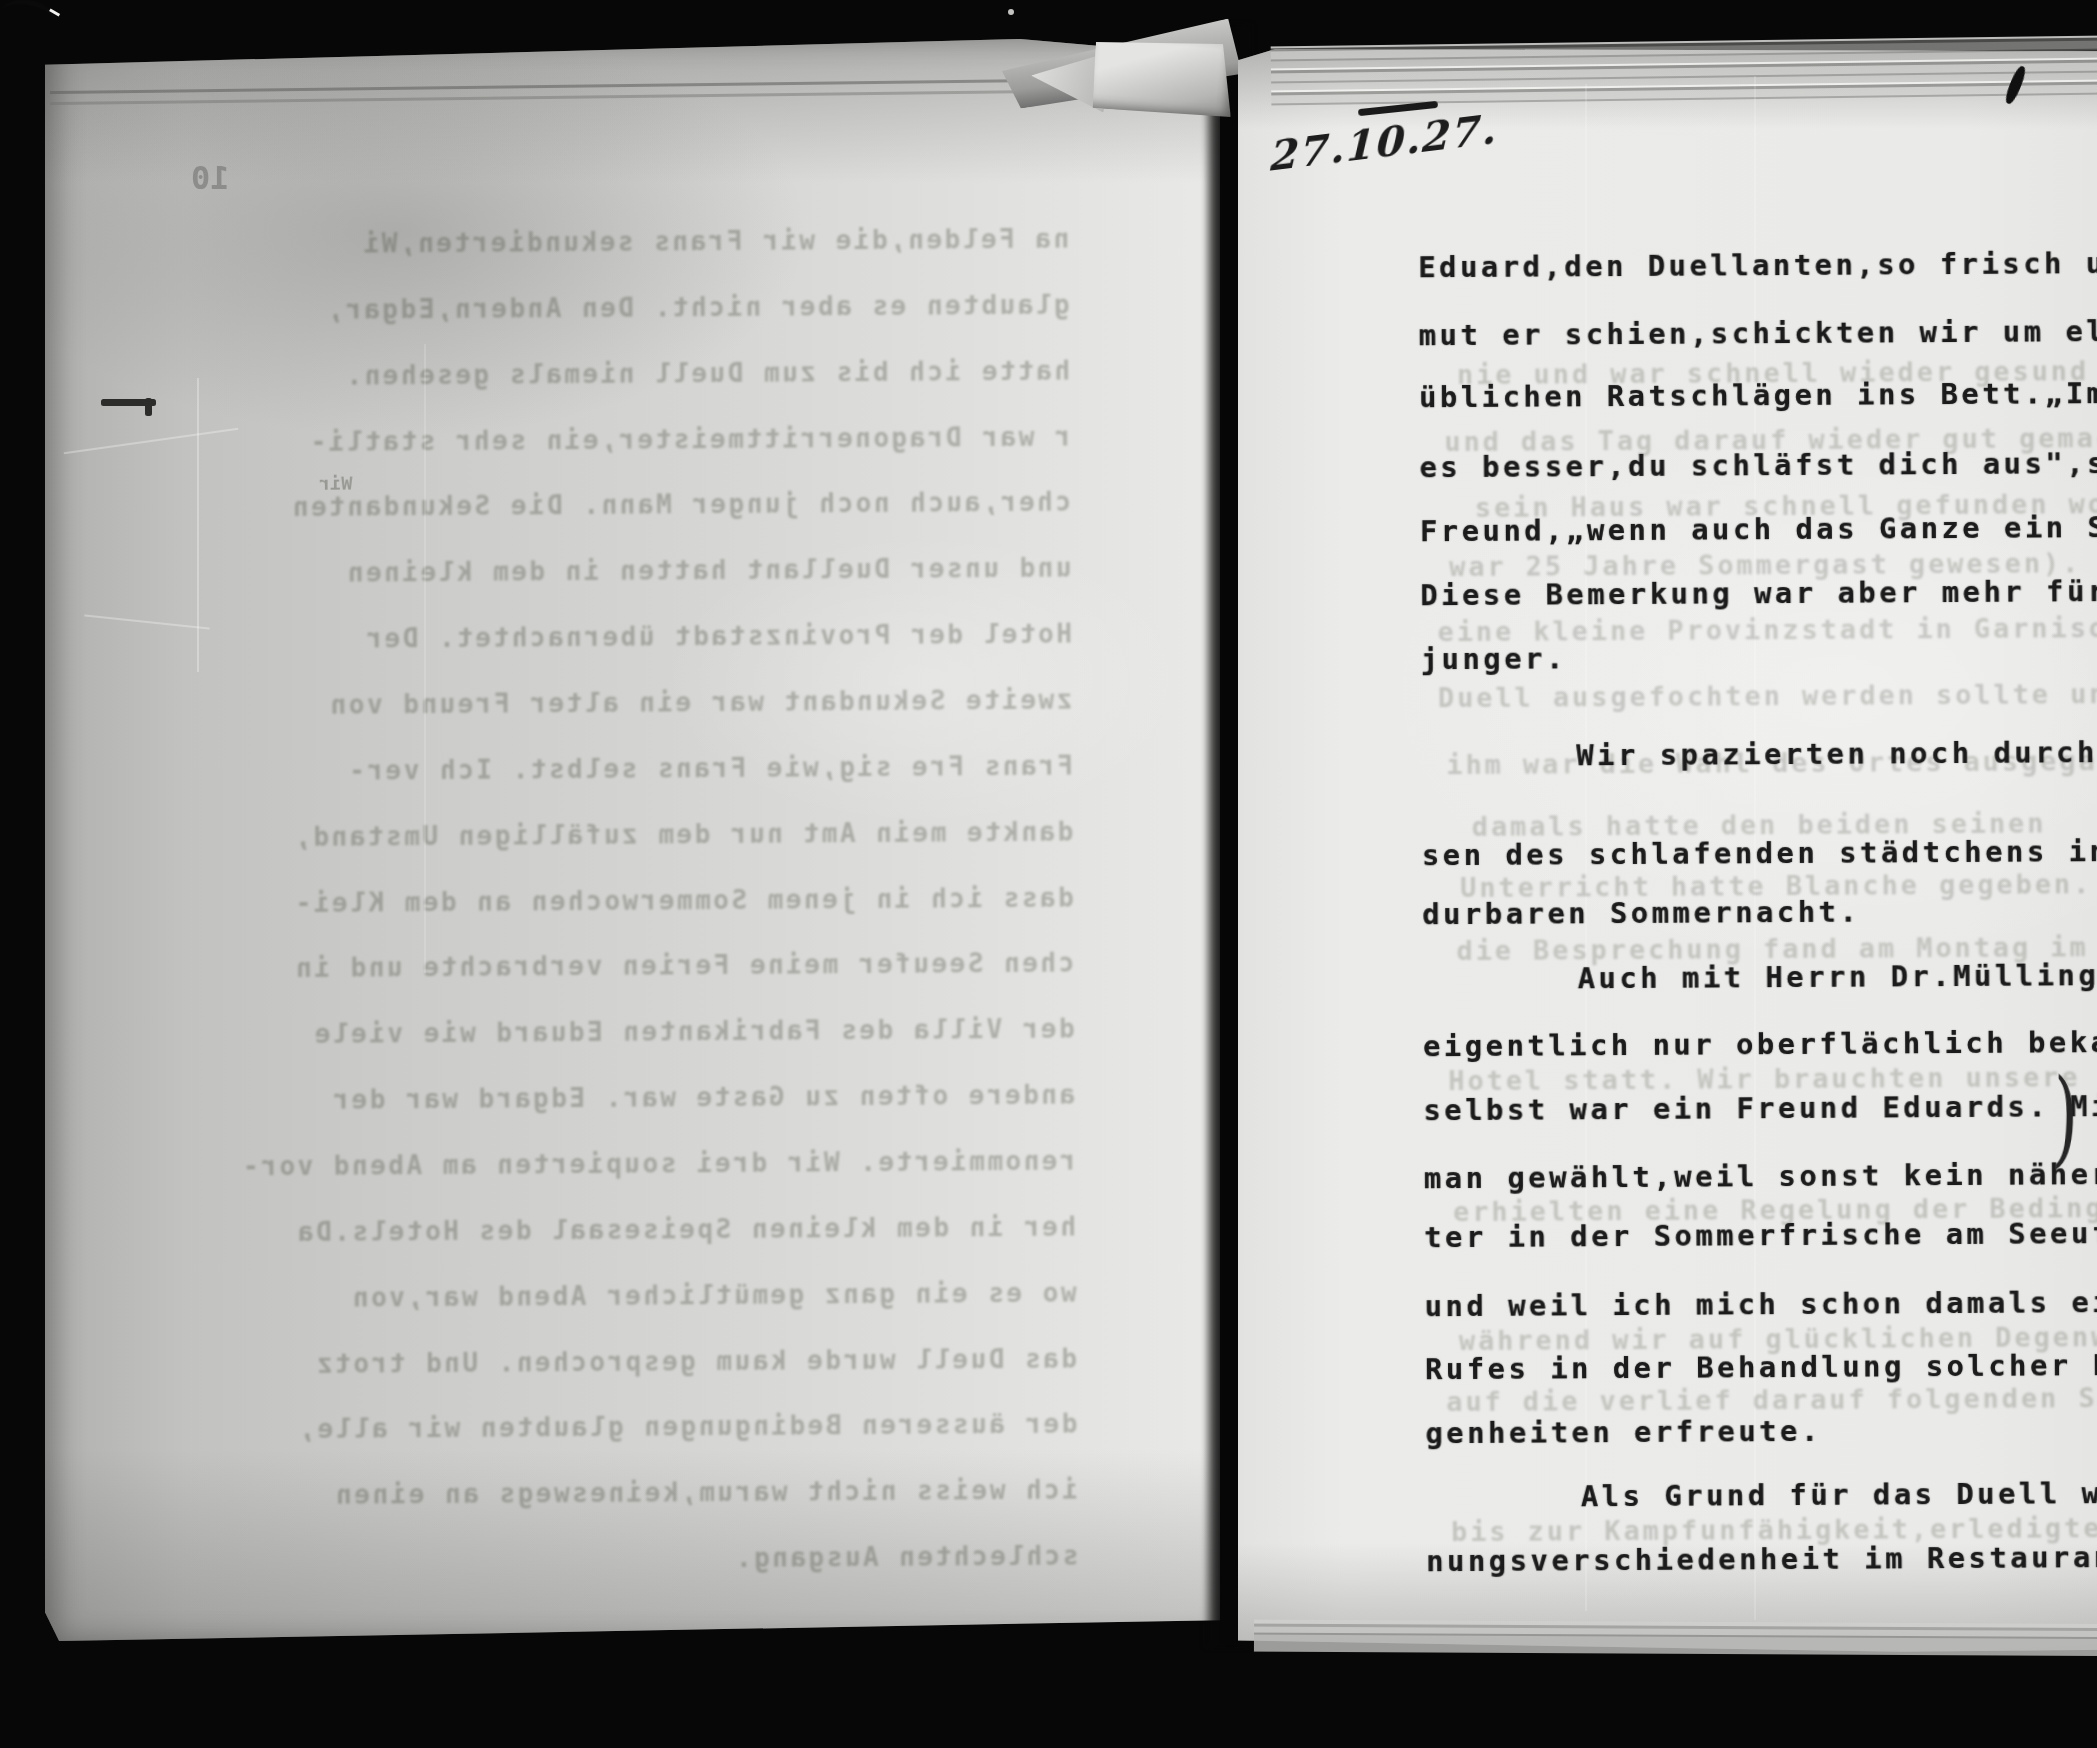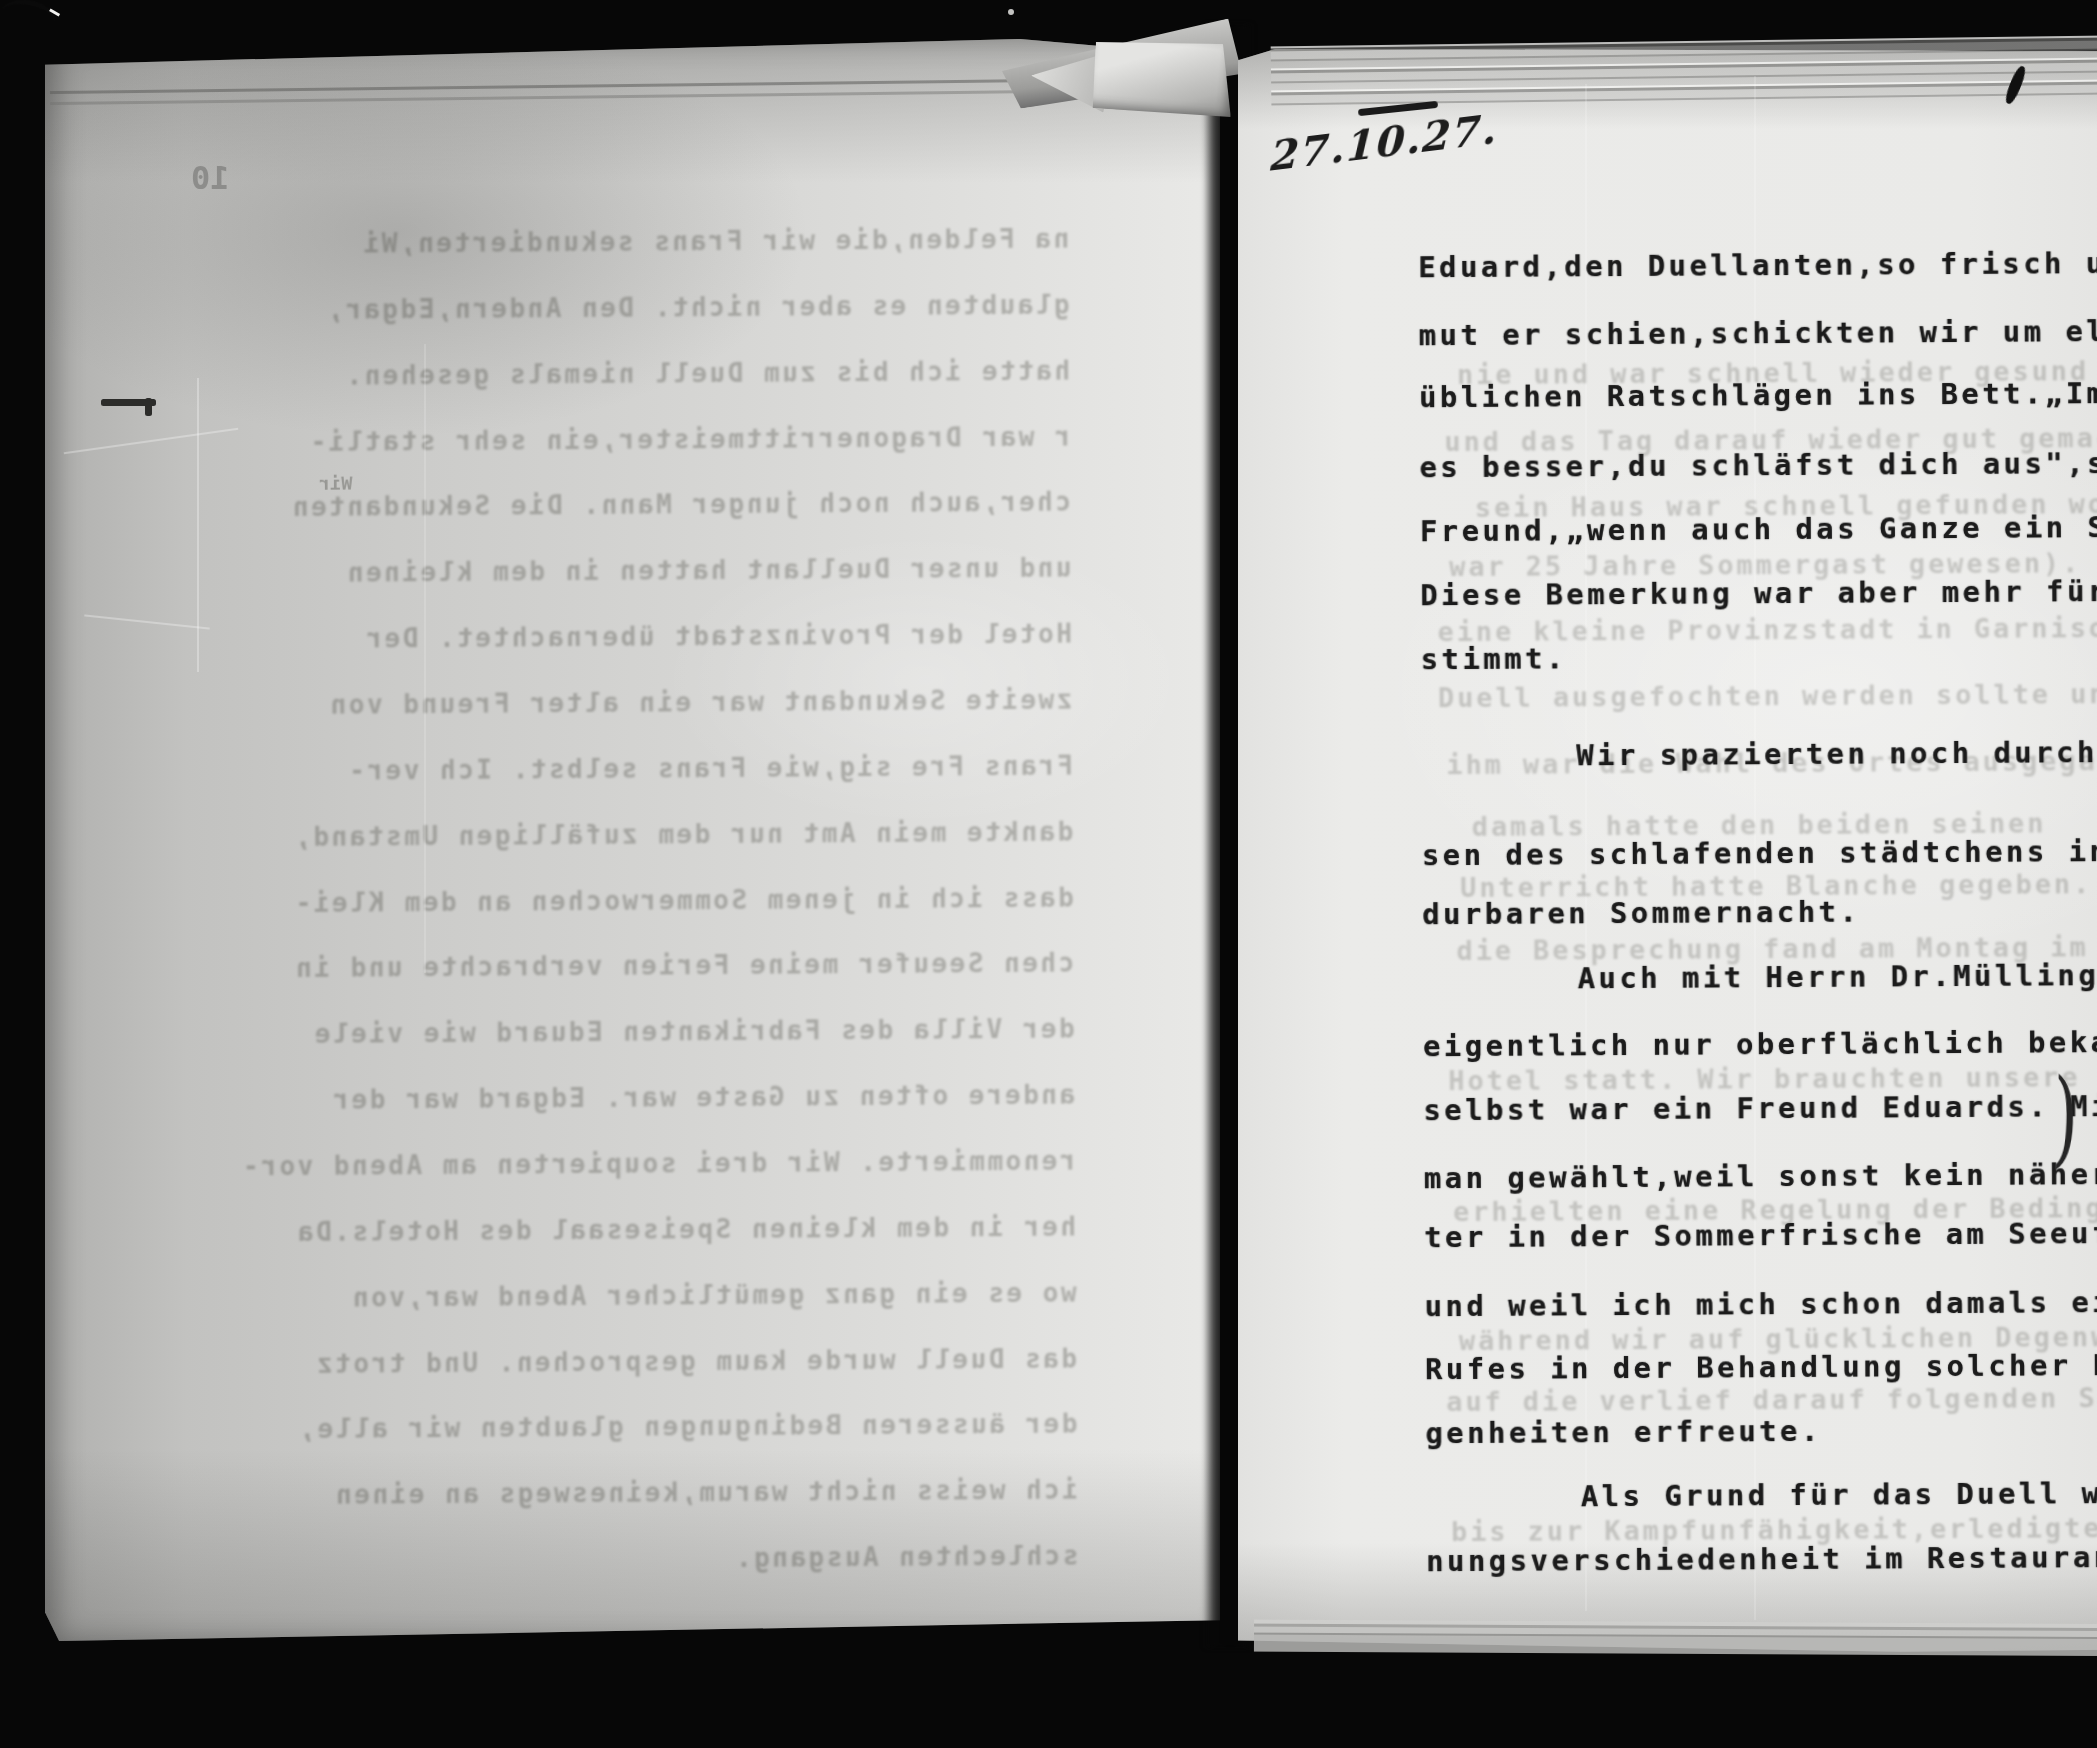--- a/index.html
+++ b/index.html
@@ -151,21 +151,21 @@
       <div class="rghost" style="left: 1443px; top: 1389px;">auf die verlief darauf folgenden Säbelduell</div>
       <div class="rghost" style="left: 1447px; top: 1519px;">bis zur Kampfunfähigkeit,erledigten wir</div>
     </div>
   <div class="abs" style="left:0;top:0;width:2601px;height:1748px;transform:rotate(-0.35deg);">
       <div class="tline" style="left: 1422px; top: 253px;">Eduard,den Duellanten,so frisch und wohlge-</div>
       <div class="tline" style="left: 1422px; top: 321px;">mut er schien,schickten wir um elf mit den</div>
       <div class="tline" style="left: 1422px; top: 383px;">üblichen Ratschlägen ins Bett.„Immerhin,ist</div>
       <div class="tline" style="left: 1422px; top: 453px;">es besser,du schläfst dich aus",sagte sein</div>
       <div class="tline" style="left: 1422px; top: 517px;">Freund,„wenn auch das Ganze ein Spass ist."</div>
       <div class="tline" style="left: 1422px; top: 581px;">Diese Bemerkung war aber mehr für mich be-</div>
-      <div class="tline" style="left: 1422px; top: 645px;">stimmt.</div>
+      <div class="tline" style="left: 1422px; top: 645px;">junger.</div>
       <div class="tline" style="left: 1577px; top: 742px;">Wir spazierten noch durch die stras-</div>
       <div class="tline" style="left: 1422px; top: 841px;">sen des schlafenden städtchens in der wunder-</div>
       <div class="tline" style="left: 1422px; top: 900px;">durbaren Sommernacht.</div>
       <div class="tline" style="left: 1577px; top: 965px;">Auch mit Herrn Dr.Mülling war ich</div>
       <div class="tline" style="left: 1422px; top: 1032px;">eigentlich nur oberflächlich bekannt. Er</div>
       <div class="tline" style="left: 1422px; top: 1096px;">selbst war ein Freund Eduards. Mich hatte</div>
       <div class="tline" style="left: 1422px; top: 1164px;">man gewählt,weil sonst kein näherer Bekann-</div>
       <div class="tline" style="left: 1422px; top: 1223px;">ter in der Sommerfrische am Seeufer wohnte.</div>
       <div class="tline" style="left: 1422px; top: 1292px;">und weil ich mich schon damals eines  wissen</div>
       <div class="tline" style="left: 1422px; top: 1355px;">Rufes in der Behandlung solcher Ehrenangele-</div>

